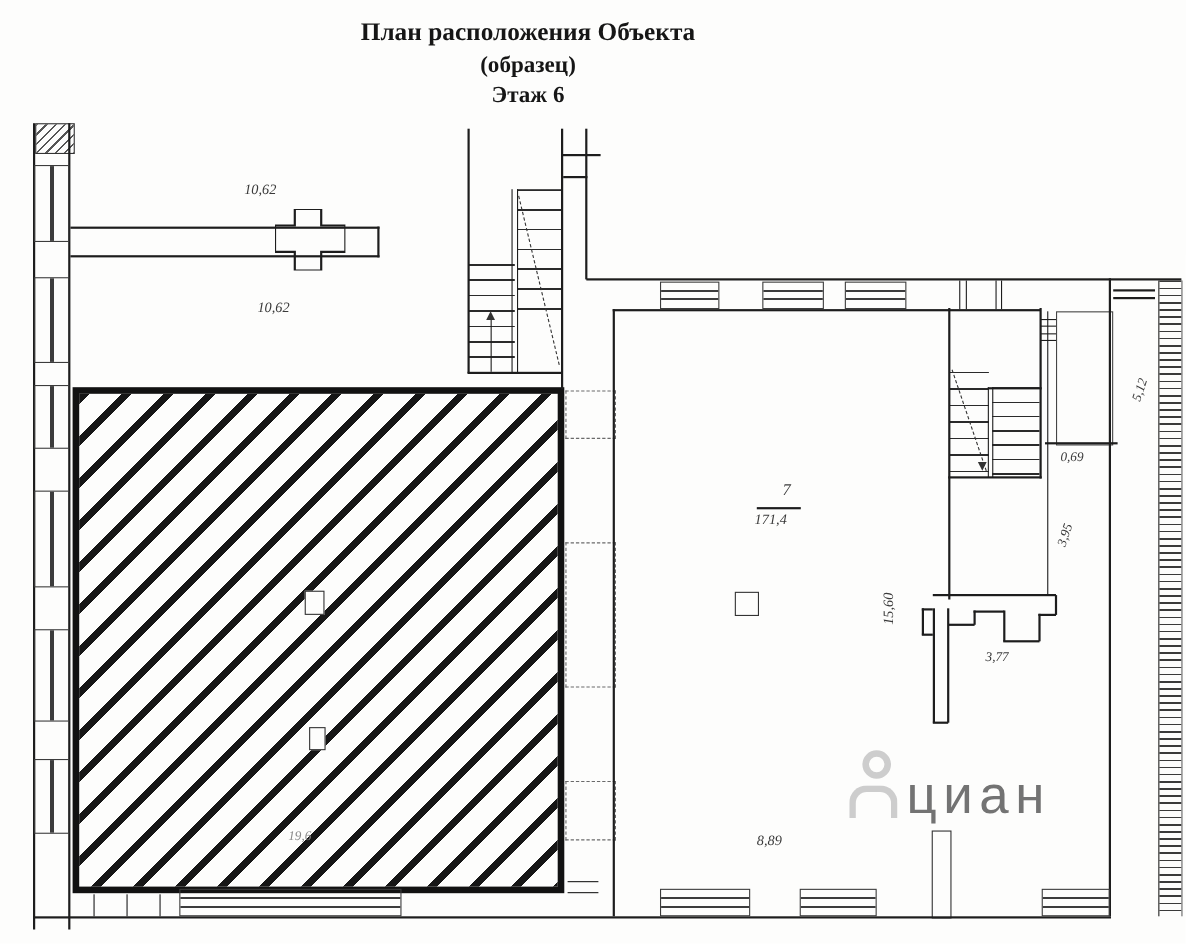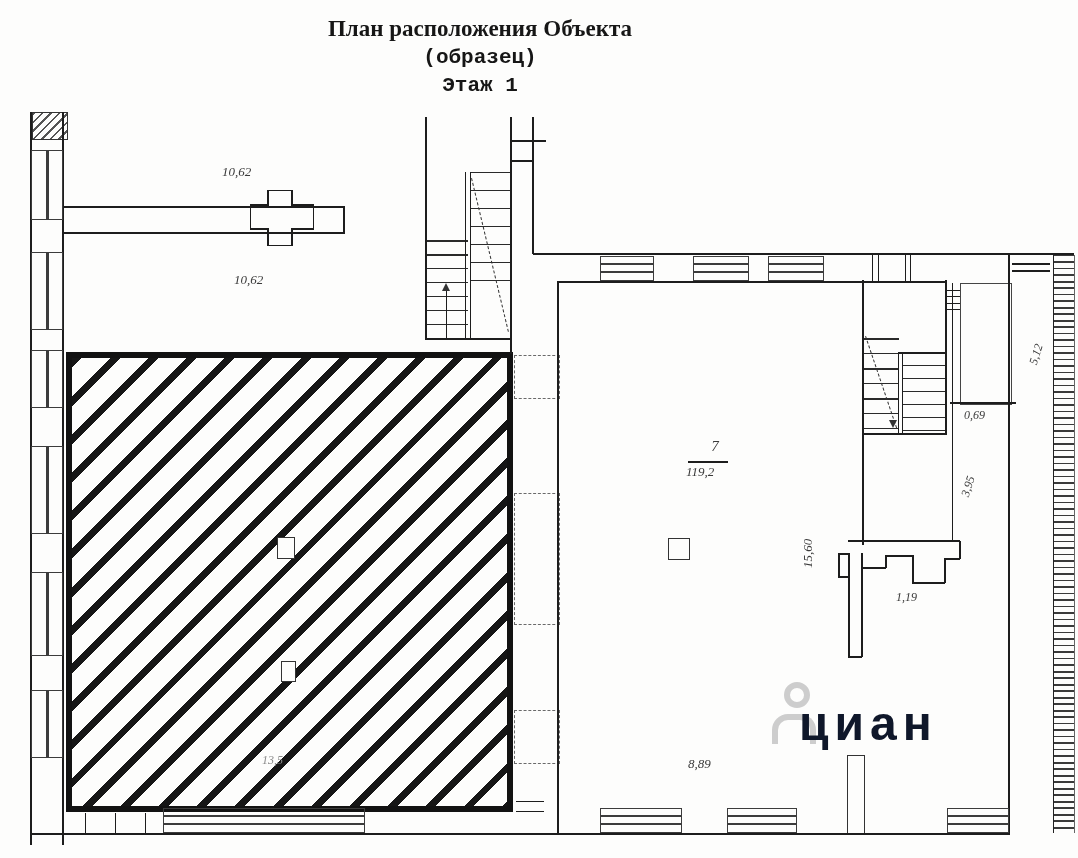--- a/index.html
+++ b/index.html
@@ -6,21 +6,21 @@
   #plan{
     position:relative;width:1078px;height:858px;background:#fdfdfc;
     font-family:"Liberation Serif",serif;overflow:hidden;
   }
   .abs{position:absolute;}
   .w{position:absolute;background:#1d1d1d;}
   .winv{position:absolute;border:1px solid #3c3c3c;background:linear-gradient(to right,transparent 46%,#3c3c3c 46%,#3c3c3c 56%,transparent 56%);}
   .winh{position:absolute;border:1px solid #3c3c3c;background:linear-gradient(to bottom,transparent 28%,#3c3c3c 28%,#3c3c3c 36%,transparent 36%,transparent 62%,#3c3c3c 62%,#3c3c3c 70%,transparent 70%);}
   .title{position:absolute;left:250px;top:14px;width:460px;text-align:center;color:#161616;}
   .title .t1{font-size:23px;font-weight:bold;line-height:30px;}
-  .title .t2{font-size:21px;font-weight:bold;line-height:28px;font-family:Liberation Mono, monospace;}
+  .title .t2{font-size:21px;font-weight:bold;line-height:28px;}
   .dim{position:absolute;font-style:italic;font-size:13px;color:#3a3a3a;white-space:nowrap;}
   .faint{color:#8a8a8a;font-size:12px;}
   .rot72{transform:rotate(-72deg);transform-origin:0 0;}
   .rot90{transform:rotate(-90deg);transform-origin:0 0;}
   .hatched{
     position:absolute;left:66px;top:352px;width:447px;height:460px;
     border:6px solid #121212;box-sizing:border-box;
     background:repeating-linear-gradient(135deg,#161616 0 7px,transparent 7px 27px);
   }
   .tophatchbox{
@@ -31,33 +31,33 @@
   .diag{position:absolute;border-top:1.5px dashed #333;transform-origin:0 0;}
   .arrowhead{position:absolute;width:0;height:0;border-left:4px solid transparent;border-right:4px solid transparent;border-bottom:8px solid #333;}
   .doorrect{position:absolute;border:1px dashed #6a6a6a;background:#fdfdfc;}
   .nicherect{position:absolute;border:1px solid #454545;}
   .col{position:absolute;background:#fdfdfc;border:1.2px solid #333;}
   .band{
     position:absolute;left:1053px;top:255px;width:20px;height:578px;
     border-left:1.5px solid #222;border-right:1px solid #666;
     background:repeating-linear-gradient(to bottom,#3a3a3a 0 1.5px,transparent 1.5px 6.5px);
   }
-  .wm-text{position:absolute;left:799px;top:696px;font-family:"Liberation Sans",sans-serif;font-size:48px;font-weight:700;letter-spacing:6px;color:#0f172a;}
+  .wm-text{position:absolute;left:824px;top:696px;font-family:"Liberation Sans",sans-serif;font-size:48px;font-weight:400;letter-spacing:6px;color:#737373;}
   .wm-head{position:absolute;left:784px;top:682px;width:14px;height:14px;border:6px solid #cdcdcd;border-radius:50%;}
   .wm-body{position:absolute;left:772px;top:714px;width:32px;height:24px;border:6px solid #cdcdcd;border-bottom:none;border-radius:16px 16px 0 0;}
 </style>
 </head>
 <body>
 
 <div id="plan">
 
   <div class="title">
     <div class="t1">План расположения Объекта</div>
     <div class="t2">(образец)</div>
-    <div class="t2">Этаж 1</div>
+    <div class="t2">Этаж 6</div>
   </div>
 
   <div class="hatched"></div>
   <div class="col" style="left:277px;top:537px;width:16px;height:20px;"></div>
   <div class="col" style="left:281px;top:661px;width:13px;height:19px;"></div>
 
   <div class="tophatchbox"></div>
 
   <svg class="abs" style="left:250px;top:190px;" width="64" height="56" viewBox="0 0 64 56">
     <path d="M18 0 H42 V15 H64 V39 H42 V56 H18 V39 H0 V15 H18 Z" fill="#fdfdfc" stroke="#1d1d1d" stroke-width="2"></path>
@@ -81,31 +81,31 @@
   <div class="nicherect" style="left:960px;top:283px;width:50px;height:120px;"></div>
 
   <div class="col" style="left:668px;top:538px;width:20px;height:20px;"></div>
 
   <div class="col" style="left:847px;top:755px;width:16px;height:78px;border-width:1.5px;"></div>
 
   <div class="band"></div>
 
   <div class="dim" style="left:222px;top:164px;">10,62</div>
   <div class="dim" style="left:234px;top:272px;">10,62</div>
-  <div class="dim faint" style="left:262px;top:753px;">13,5</div>
+  <div class="dim faint" style="left:262px;top:753px;">19,6</div>
   <div class="dim rot90" style="left:800px;top:568px;">15,60</div>
   <div class="dim rot72" style="left:1026px;top:362px;font-size:12px;">5,12</div>
   <div class="dim" style="left:964px;top:408px;font-size:12px;">0,69</div>
   <div class="dim rot72" style="left:958px;top:494px;font-size:12px;">3,95</div>
-  <div class="dim" style="left:896px;top:590px;font-size:12px;">1,19</div>
+  <div class="dim" style="left:896px;top:590px;font-size:12px;">3,77</div>
   <div class="dim" style="left:688px;top:756px;font-style:italic;">8,89</div>
 
   <div class="dim" style="left:698px;top:438px;width:34px;text-align:center;font-size:15px;">7</div>
   <div class="w" style="left:688px;top:461px;width:40px;height:1.5px;"></div>
-  <div class="dim" style="left:686px;top:464px;">119,2</div>
+  <div class="dim" style="left:686px;top:464px;">171,4</div>
 
   <div>
     <div class="wm-head"></div>
     <div class="wm-body"></div>
     <div class="wm-text">циан</div>
   </div>
 
 <div class="w" style="left: 30px; top: 112px; width: 2px; height: 733px;"></div>
     <div class="w" style="left: 62px; top: 112px; width: 2px; height: 733px;"></div>
     <div class="w" style="left: 64px; top: 206px; width: 281px; height: 2px;"></div>

